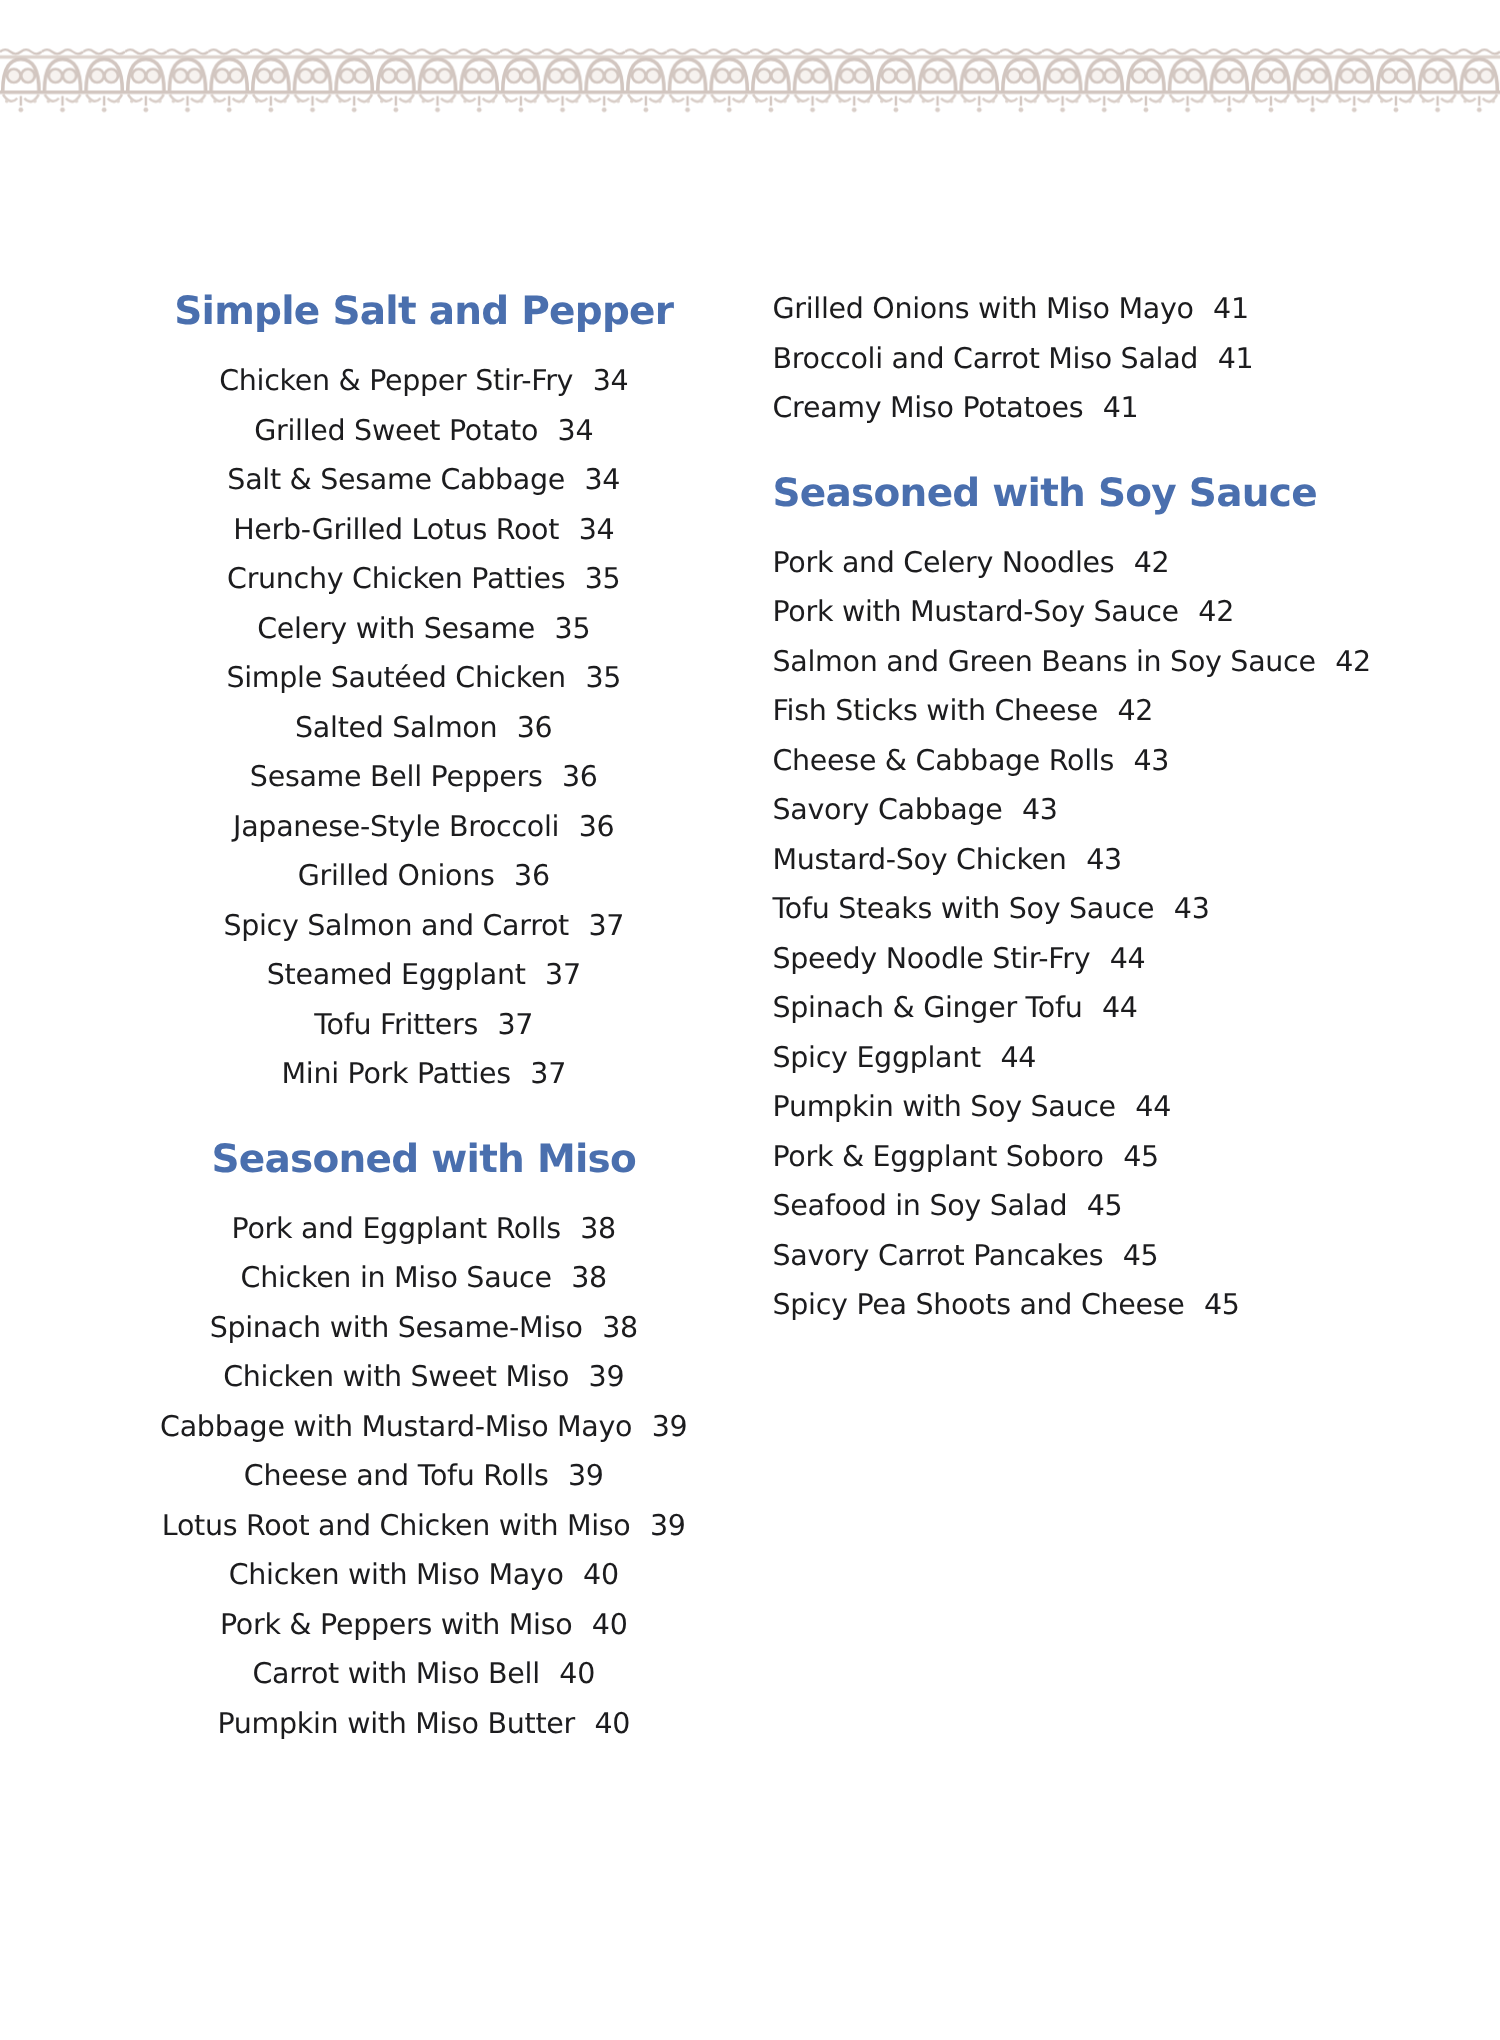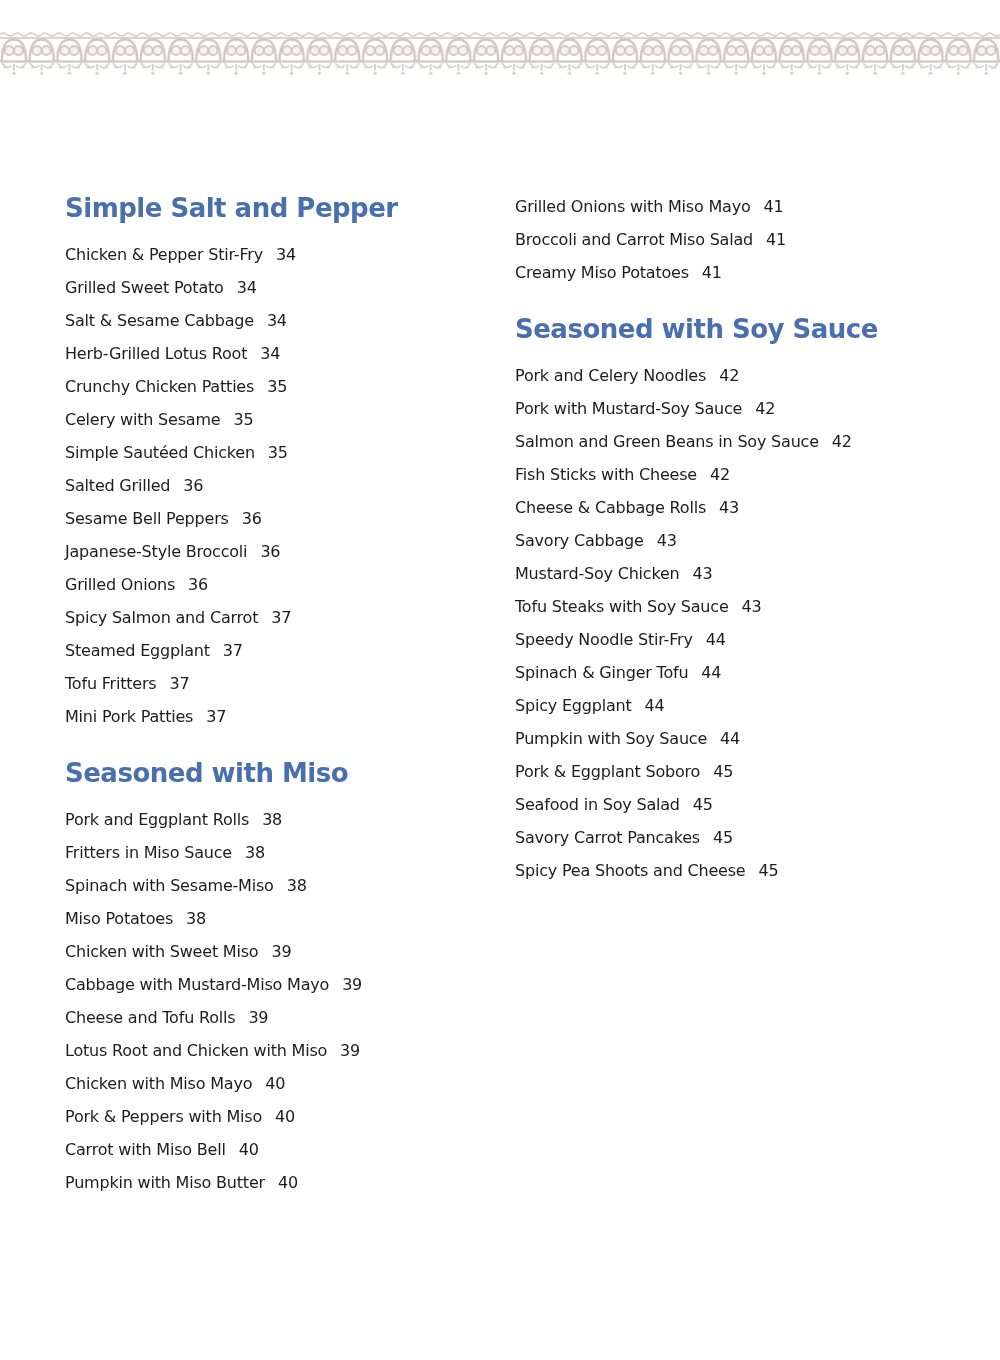--- a/index.html
+++ b/index.html
@@ -17,34 +17,34 @@
     position:relative;
     font-family:"DejaVu Sans", sans-serif;
     overflow:hidden;
   }
   .lace-wrap{
     position:absolute;top:31px;left:0;
     width:1000px;height:50px;
     display:block;
   }
   .toc-column{position:absolute;top:190px;}
-  .col-left{left:65px;width:435px;}
+  .col-left{left:65px;width:435px;text-align:center;}
   .col-right{left:515px;width:465px;}
   .toc-section + .toc-section{margin-top:22px;}
   .section-title{
     margin:0 0 12px 0;
     font-size:26px;
     line-height:36px;
     font-weight:bold;
     letter-spacing:-0.5px;
     color:var(--heading-color);
     white-space:nowrap;
   }
   .toc-item{
-    font-size:16px;
+    font-size:19px;
     line-height:33px;
     letter-spacing:-0.2px;
     color:var(--text-color);
     white-space:nowrap;
   }
   .item-page{margin-left:13px;}
 </style>
 </head>
 <body style="background: rgb(255, 255, 255);">
 
@@ -74,37 +74,36 @@
     <section class="toc-section">
       <h2 class="section-title">Simple Salt and Pepper</h2>
       <div class="item-list">
         <div class="toc-item"><span class="item-label">Chicken &amp; Pepper Stir-Fry</span><span class="item-page">34</span></div>
         <div class="toc-item"><span class="item-label">Grilled Sweet Potato</span><span class="item-page">34</span></div>
         <div class="toc-item"><span class="item-label">Salt &amp; Sesame Cabbage</span><span class="item-page">34</span></div>
         <div class="toc-item"><span class="item-label">Herb-Grilled Lotus Root</span><span class="item-page">34</span></div>
         <div class="toc-item"><span class="item-label">Crunchy Chicken Patties</span><span class="item-page">35</span></div>
         <div class="toc-item"><span class="item-label">Celery with Sesame</span><span class="item-page">35</span></div>
         <div class="toc-item"><span class="item-label">Simple Sautéed Chicken</span><span class="item-page">35</span></div>
-        <div class="toc-item"><span class="item-label">Salted Grilled</span><span class="item-page">36</span></div>
+        <div class="toc-item"><span class="item-label">Salted Salmon</span><span class="item-page">36</span></div>
         <div class="toc-item"><span class="item-label">Sesame Bell Peppers</span><span class="item-page">36</span></div>
         <div class="toc-item"><span class="item-label">Japanese-Style Broccoli</span><span class="item-page">36</span></div>
         <div class="toc-item"><span class="item-label">Grilled Onions</span><span class="item-page">36</span></div>
         <div class="toc-item"><span class="item-label">Spicy Salmon and Carrot</span><span class="item-page">37</span></div>
         <div class="toc-item"><span class="item-label">Steamed Eggplant</span><span class="item-page">37</span></div>
         <div class="toc-item"><span class="item-label">Tofu Fritters</span><span class="item-page">37</span></div>
         <div class="toc-item"><span class="item-label">Mini Pork Patties</span><span class="item-page">37</span></div>
       </div>
     </section>
     <section class="toc-section">
       <h2 class="section-title">Seasoned with Miso</h2>
       <div class="item-list">
         <div class="toc-item"><span class="item-label">Pork and Eggplant Rolls</span><span class="item-page">38</span></div>
-        <div class="toc-item"><span class="item-label">Fritters in Miso Sauce</span><span class="item-page">38</span></div>
+        <div class="toc-item"><span class="item-label">Chicken in Miso Sauce</span><span class="item-page">38</span></div>
         <div class="toc-item"><span class="item-label">Spinach with Sesame-Miso</span><span class="item-page">38</span></div>
-        <div class="toc-item"><span class="item-label">Miso Potatoes</span><span class="item-page">38</span></div>
         <div class="toc-item"><span class="item-label">Chicken with Sweet Miso</span><span class="item-page">39</span></div>
         <div class="toc-item"><span class="item-label">Cabbage with Mustard-Miso Mayo</span><span class="item-page">39</span></div>
         <div class="toc-item"><span class="item-label">Cheese and Tofu Rolls</span><span class="item-page">39</span></div>
         <div class="toc-item"><span class="item-label">Lotus Root and Chicken with Miso</span><span class="item-page">39</span></div>
         <div class="toc-item"><span class="item-label">Chicken with Miso Mayo</span><span class="item-page">40</span></div>
         <div class="toc-item"><span class="item-label">Pork &amp; Peppers with Miso</span><span class="item-page">40</span></div>
         <div class="toc-item"><span class="item-label">Carrot with Miso Bell</span><span class="item-page">40</span></div>
         <div class="toc-item"><span class="item-label">Pumpkin with Miso Butter</span><span class="item-page">40</span></div>
       </div>
     </section>

